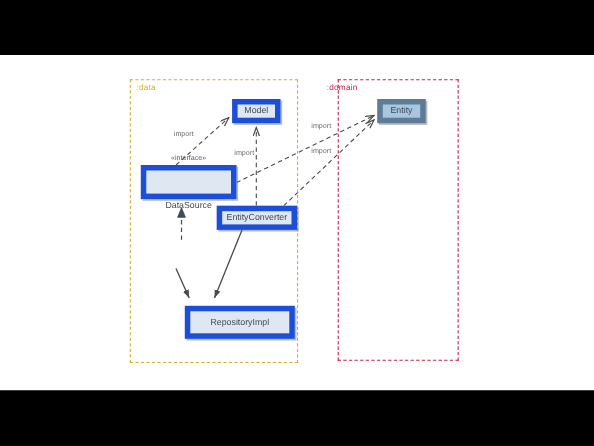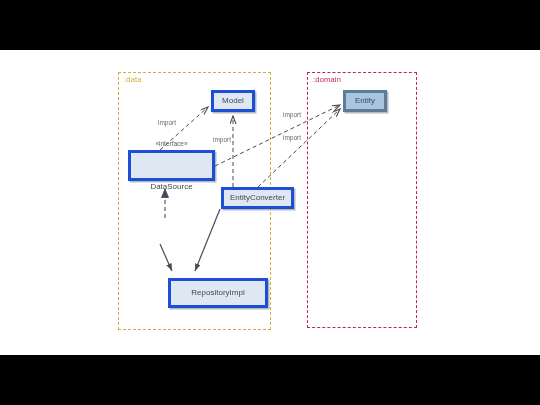--- a/index.html
+++ b/index.html
@@ -35,21 +35,21 @@
   .pkg-label {
     position: absolute;
     font-size: 7.5px;
     letter-spacing: 0.2px;
     white-space: nowrap;
     line-height: 1;
   }
   .node {
     position: absolute;
     box-sizing: border-box;
-    border: 3px solid #1d4ed8;
+    border: 5px solid #1d4ed8;
     background: #dfe8f2;
     box-shadow: 1.5px 1.5px 0 rgba(90,100,110,0.45);
     display: flex;
     flex-direction: column;
     align-items: center;
     justify-content: center;
     text-align: center;
     color: #3f4a55;
     font-size: 8px;
     line-height: 1.15;
@@ -129,36 +129,36 @@
 
       <g>
         <path d="M220,159 L195,221" fill="none" stroke="#4a4a4a" stroke-width="1.2" marker-end="url(#filledArrow)"></path>
       </g>
     </svg>
 
     <div class="pkg" style="left:118px; top:22px; width:153px; height:258px; border:1.4px dashed #d4af37;"></div>
     <div class="pkg-label" style="left:124px; top:26px; color:#d4af37;">:data</div>
 
     <div class="pkg" style="left:307px; top:22px; width:110px; height:256px; border:1.4px dashed #c7224b;"></div>
-    <div class="pkg-label" style="left:313px; top:26px; color:#c7224b;">:domain</div>
+    <div class="pkg-label" style="left:297px; top:26px; color:#c7224b;">:domain</div>
 
     <div class="node" style="left:211px; top:40px; width:44px; height:22px;">
       <span class="node-label">Model</span>
     </div>
 
     <div class="node accent" style="left:343px; top:40px; width:44px; height:22px;">
       <span class="node-label">Entity</span>
     </div>
 
     <div class="node" style="left:128px; top:100px; width:87px; height:31px;gap:35px;">
       <span class="stereotype">«interface»</span>
       <span class="node-label">DataSource</span>
     </div>
 
-    <div class="node" style="left:197px; top:137px; width:73px; height:22px;margin-left:24px;">
+    <div class="node" style="left:197px; top:137px; width:73px; height:22px;">
       <span class="node-label">EntityConverter</span>
     </div>
 
 
     <div class="node" style="left:140px; top:228px; width:100px; height:30px;margin-left:28px;">
       <span class="node-label">RepositoryImpl</span>
     </div>
 
     <div class="edge-label" style="left:158px; top:70px;">import</div>
     <div class="edge-label" style="left:213px; top:87px;">import</div>

